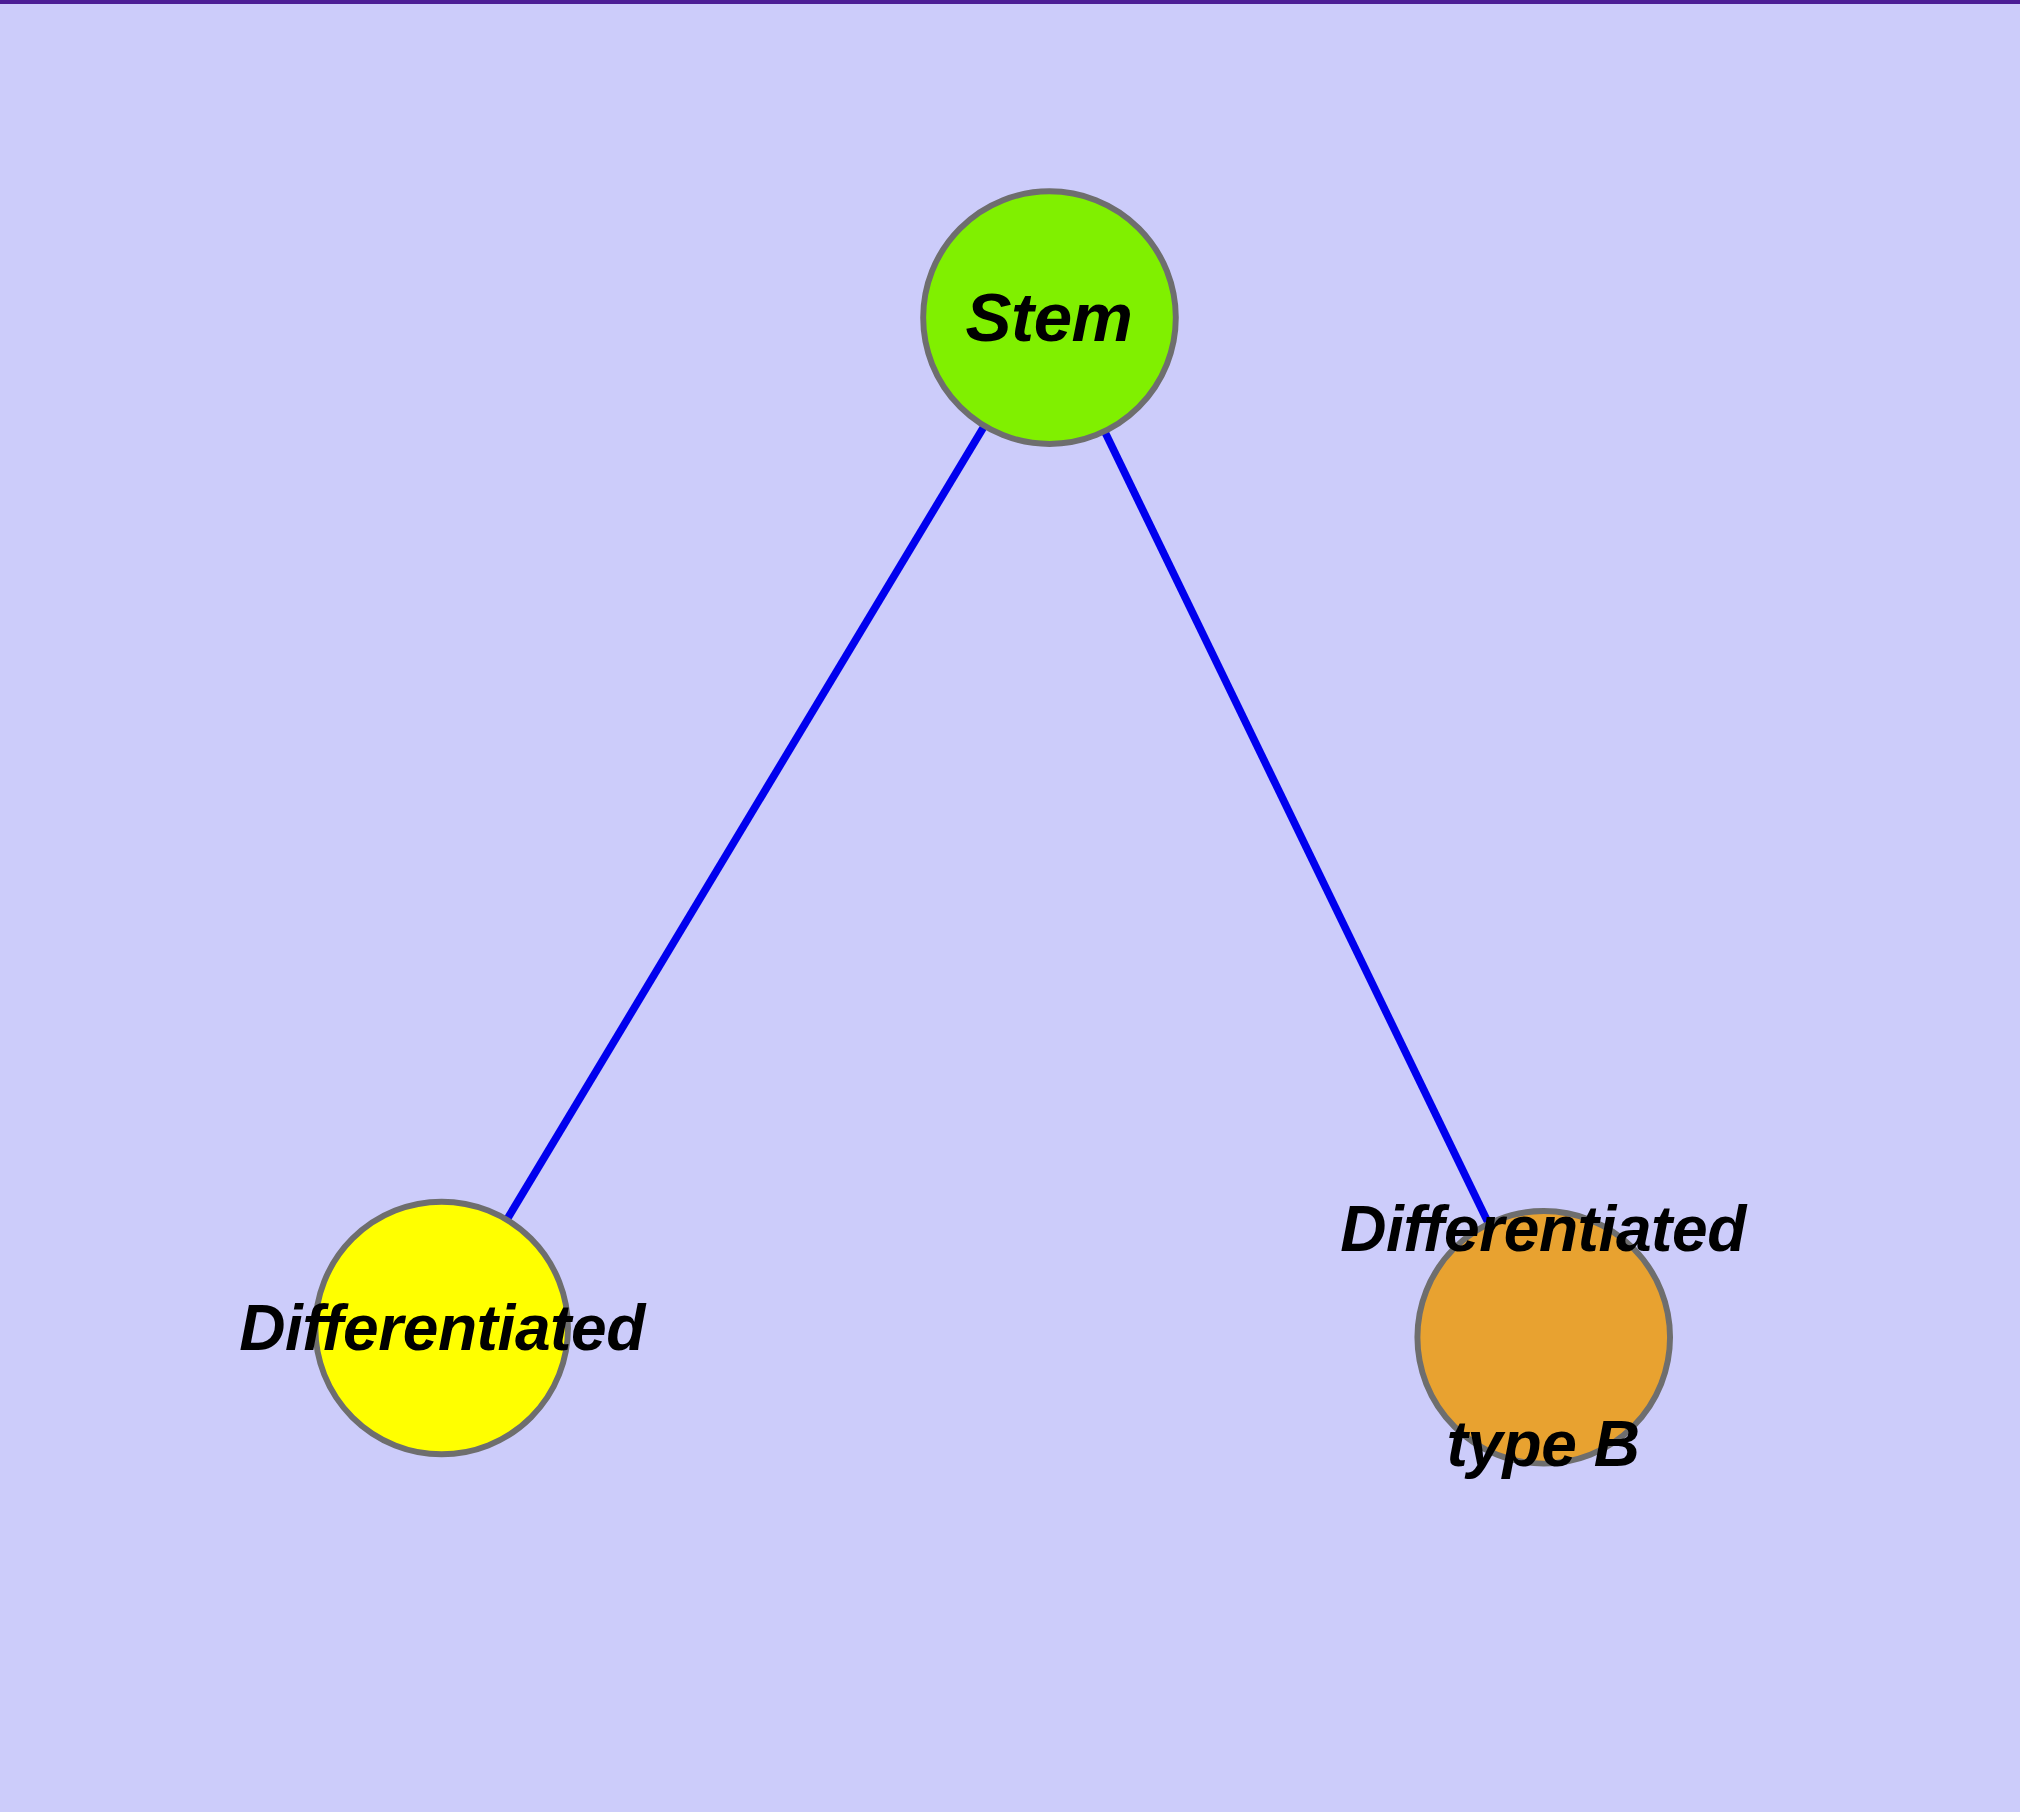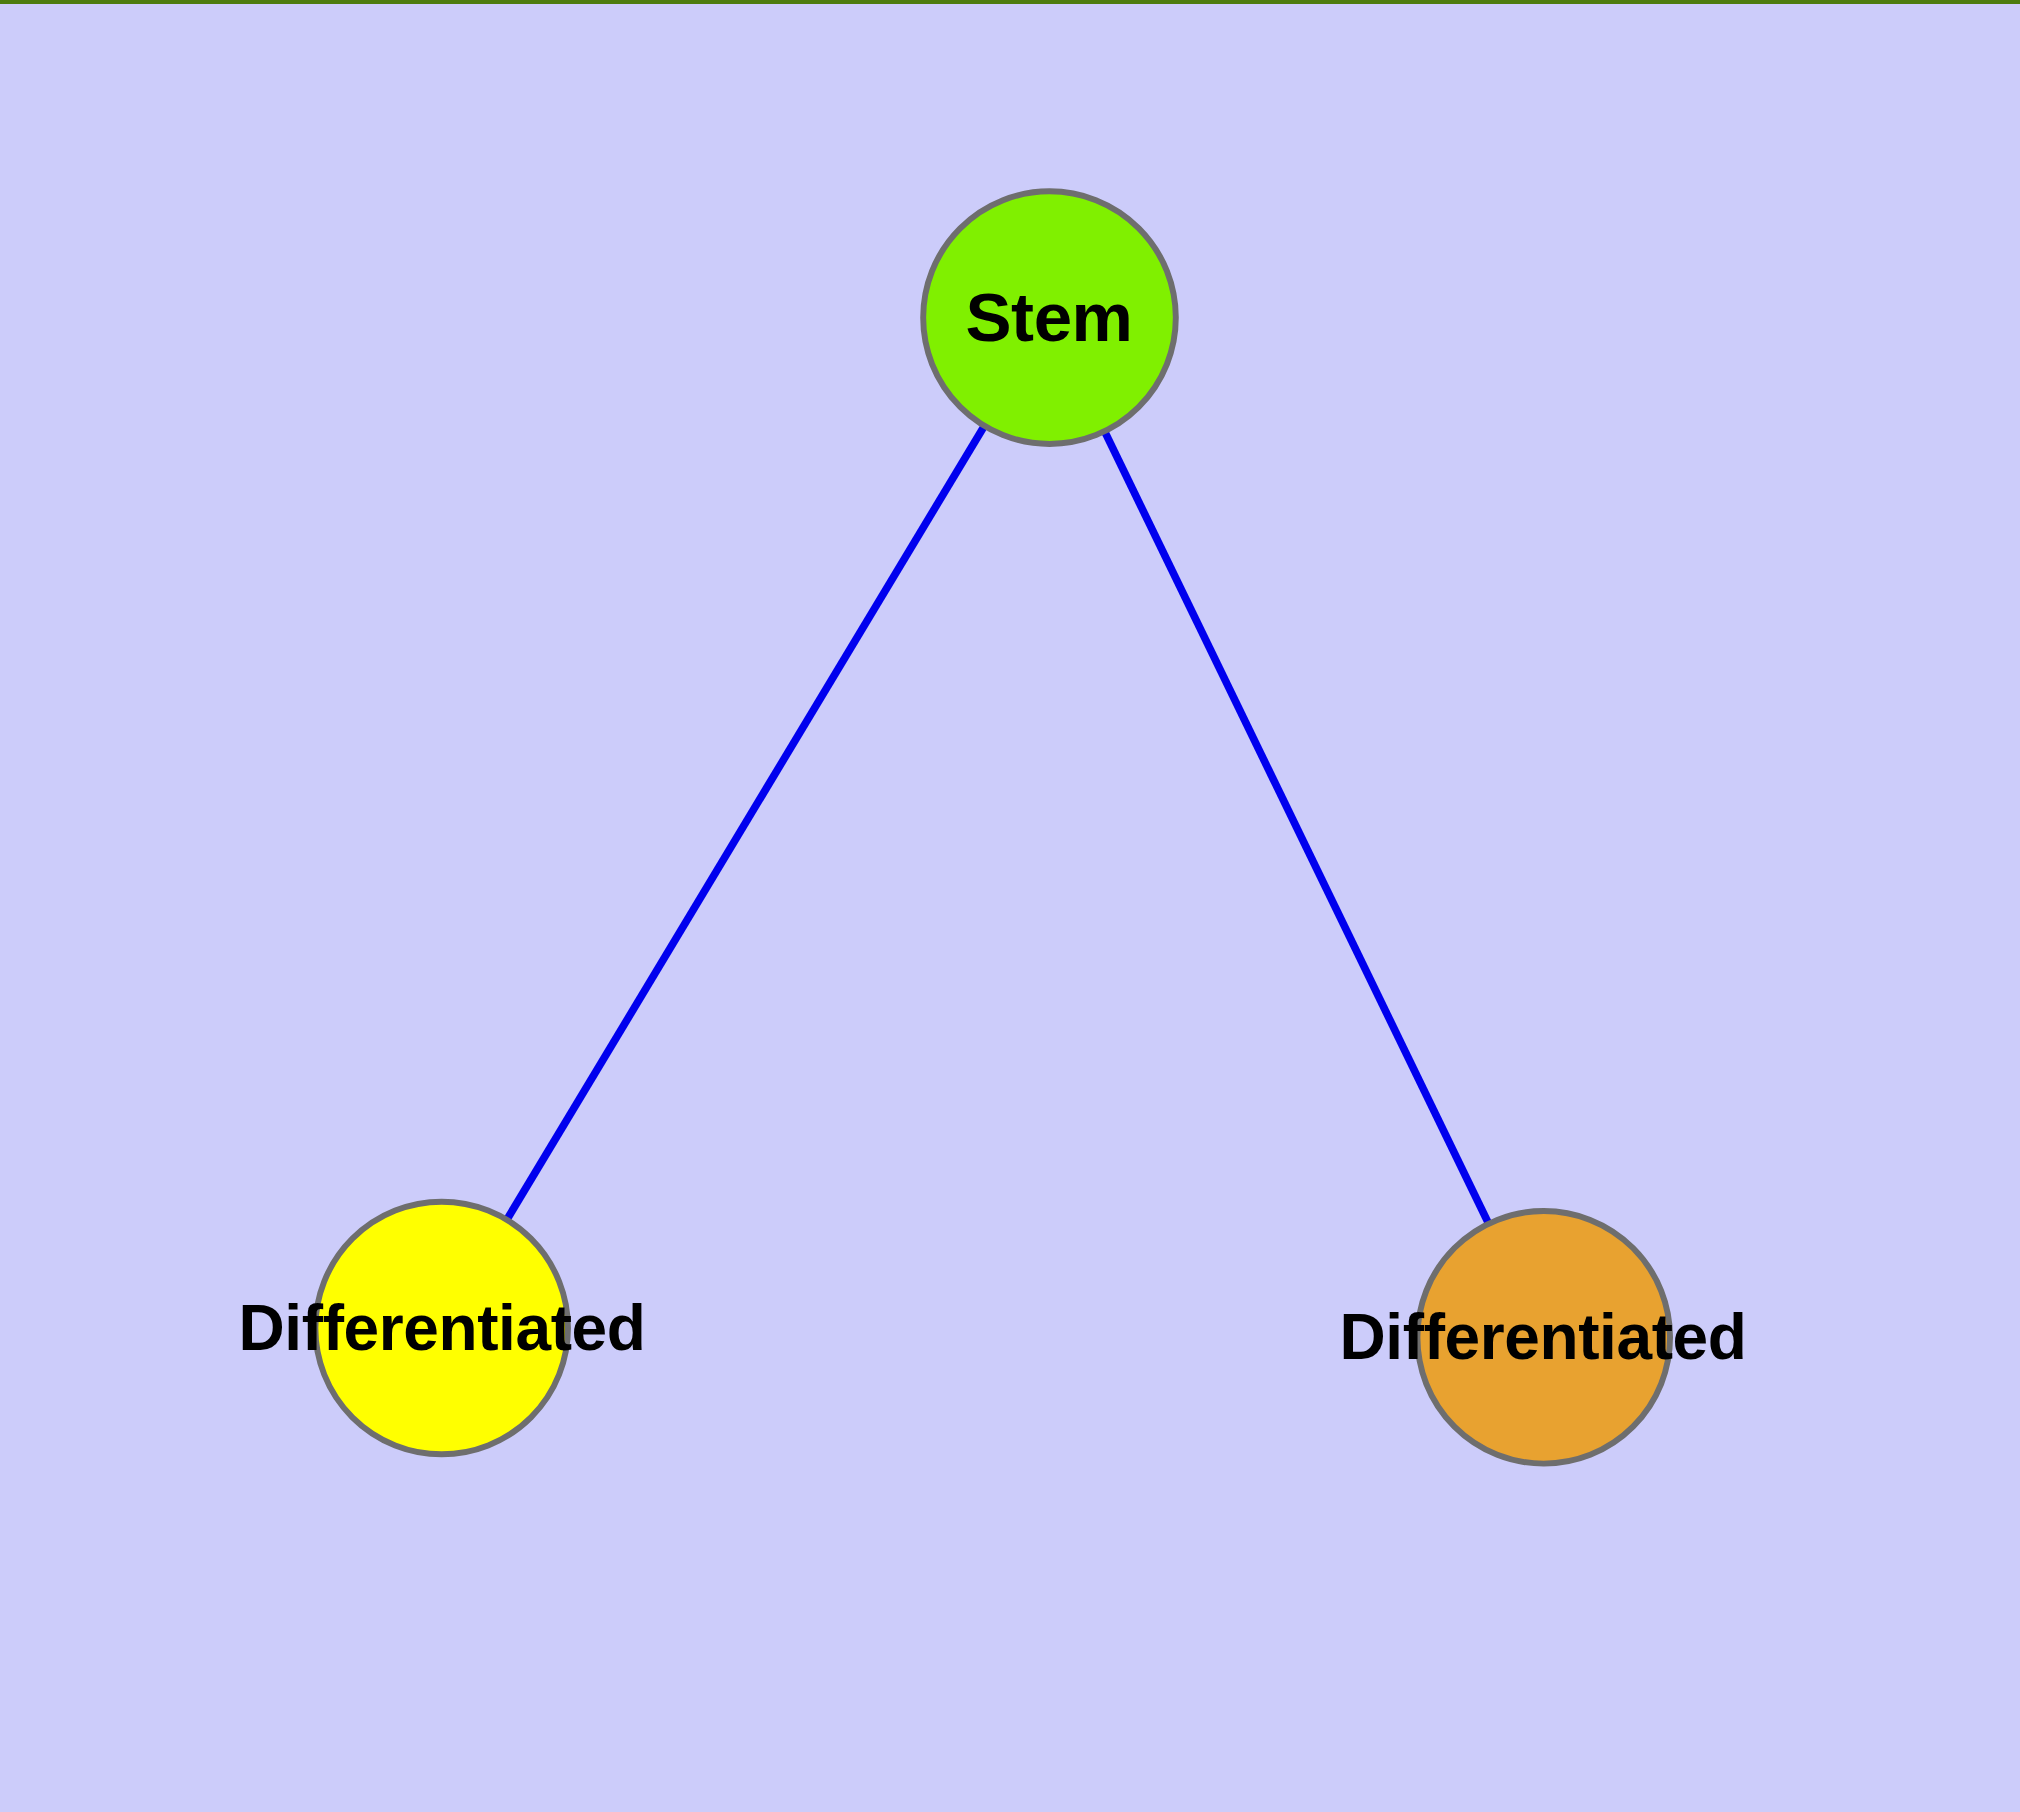--- a/index.html
+++ b/index.html
@@ -47,21 +47,21 @@
   .node-label.root {
     font-size: 69px;
   }
   .node-label.leaf {
     font-size: 64px;
   }
 </style>
 </head>
 <body>
 
-<div id="canvas" style="background: #4d7c0f;">
+<div id="canvas" style="background: #4c1d95; font-style: italic;">
   <div id="plot-area" style="background: rgb(204, 204, 250);">
 
     <svg id="graph-svg" viewBox="0 0 2384 2133" preserveAspectRatio="none">
       <g>
         <line id="edge-stem-diff_a" x1="1238" y1="370" x2="521" y2="1562" stroke="#0000ee" stroke-width="9" stroke-linecap="butt"></line>
         <line id="edge-stem-diff_b" x1="1238" y1="370" x2="1821" y2="1573" stroke="#0000ee" stroke-width="9" stroke-linecap="butt"></line>
       </g>
       <g>
         <circle id="node-diff_a" cx="521" cy="1562" r="149" fill="#ffff00" stroke="#6e6e6e" stroke-width="7"></circle>
         <circle id="node-diff_b" cx="1821" cy="1573" r="149" fill="#e8a230" stroke="#6e6e6e" stroke-width="7"></circle>
@@ -70,17 +70,18 @@
     </svg>
 
     <div class="node-label root" style="left:1049px; top:314px;">Stem</div>
 
     <div class="node-label leaf" style="left:442px; top:1324px;">
       <div>Differentiated</div>
     </div>
 
     <div class="node-label leaf" style="left:1543px; top:1333px;">
       <div>Differentiated</div>
+      <div>type B</div>
     </div>
 
   </div>
 </div>
 
 
 </body></html>

